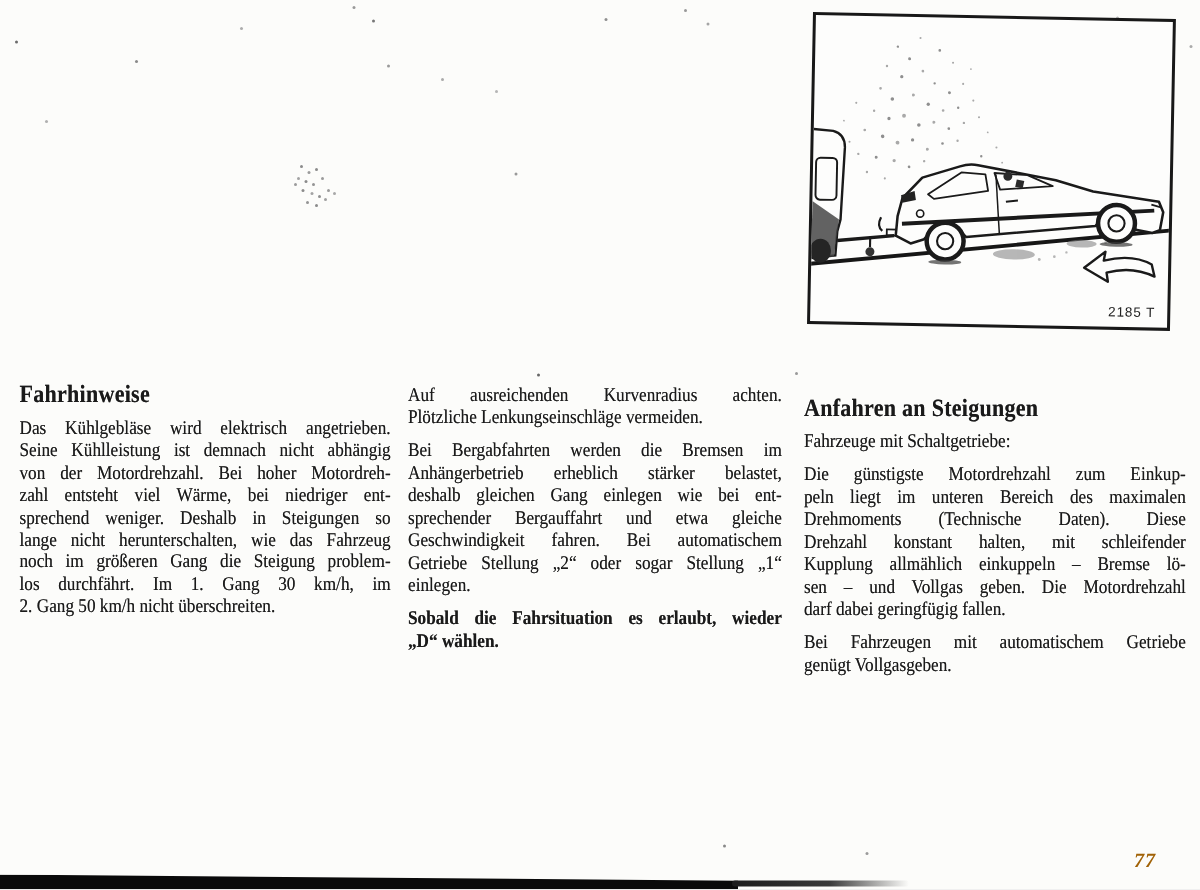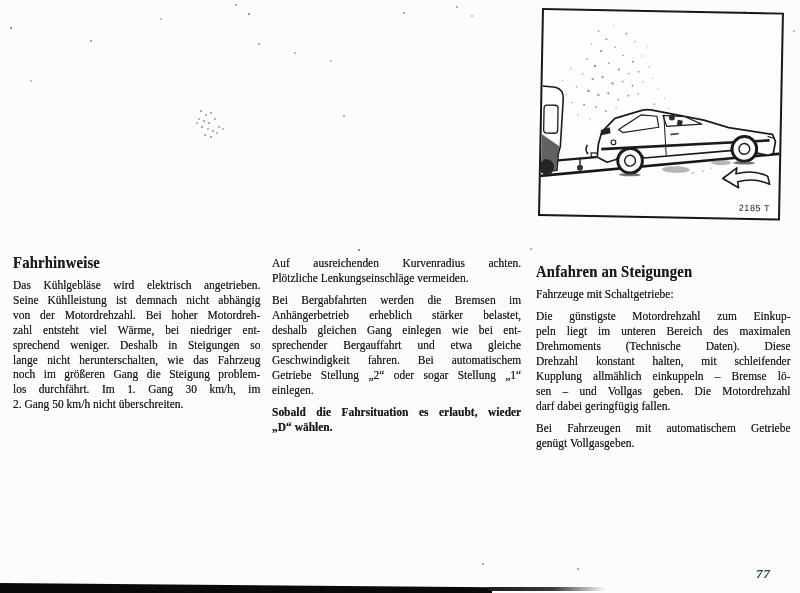--- a/index.html
+++ b/index.html
@@ -31,21 +31,21 @@
     transform:rotate(1.1deg);transform-origin:left top;
   }
   #figure-label{
     position:absolute;right:8px;bottom:5px;
     font-family:"Liberation Sans","DejaVu Sans",sans-serif;
     font-size:9px;letter-spacing:0.6px;color:#222;
   }
   
   #page-number{
     position:absolute;left:756px;top:566px;
-    font-style:italic;font-weight:bold;font-size:13.5px;color:#14532d;
+    font-style:italic;font-weight:bold;font-size:13.5px;color:#a16207;
     letter-spacing:0.5px;
   }
   
   #bottom-band{
     position:absolute;left:0;top:583px;width:492px;height:10px;
     background:#0a0a0a;
     clip-path:polygon(0 0,100% 42%,100% 100%,0 100%);
   }
   #bottom-band-tail{
     position:absolute;left:488px;top:587px;width:118px;height:3.5px;

